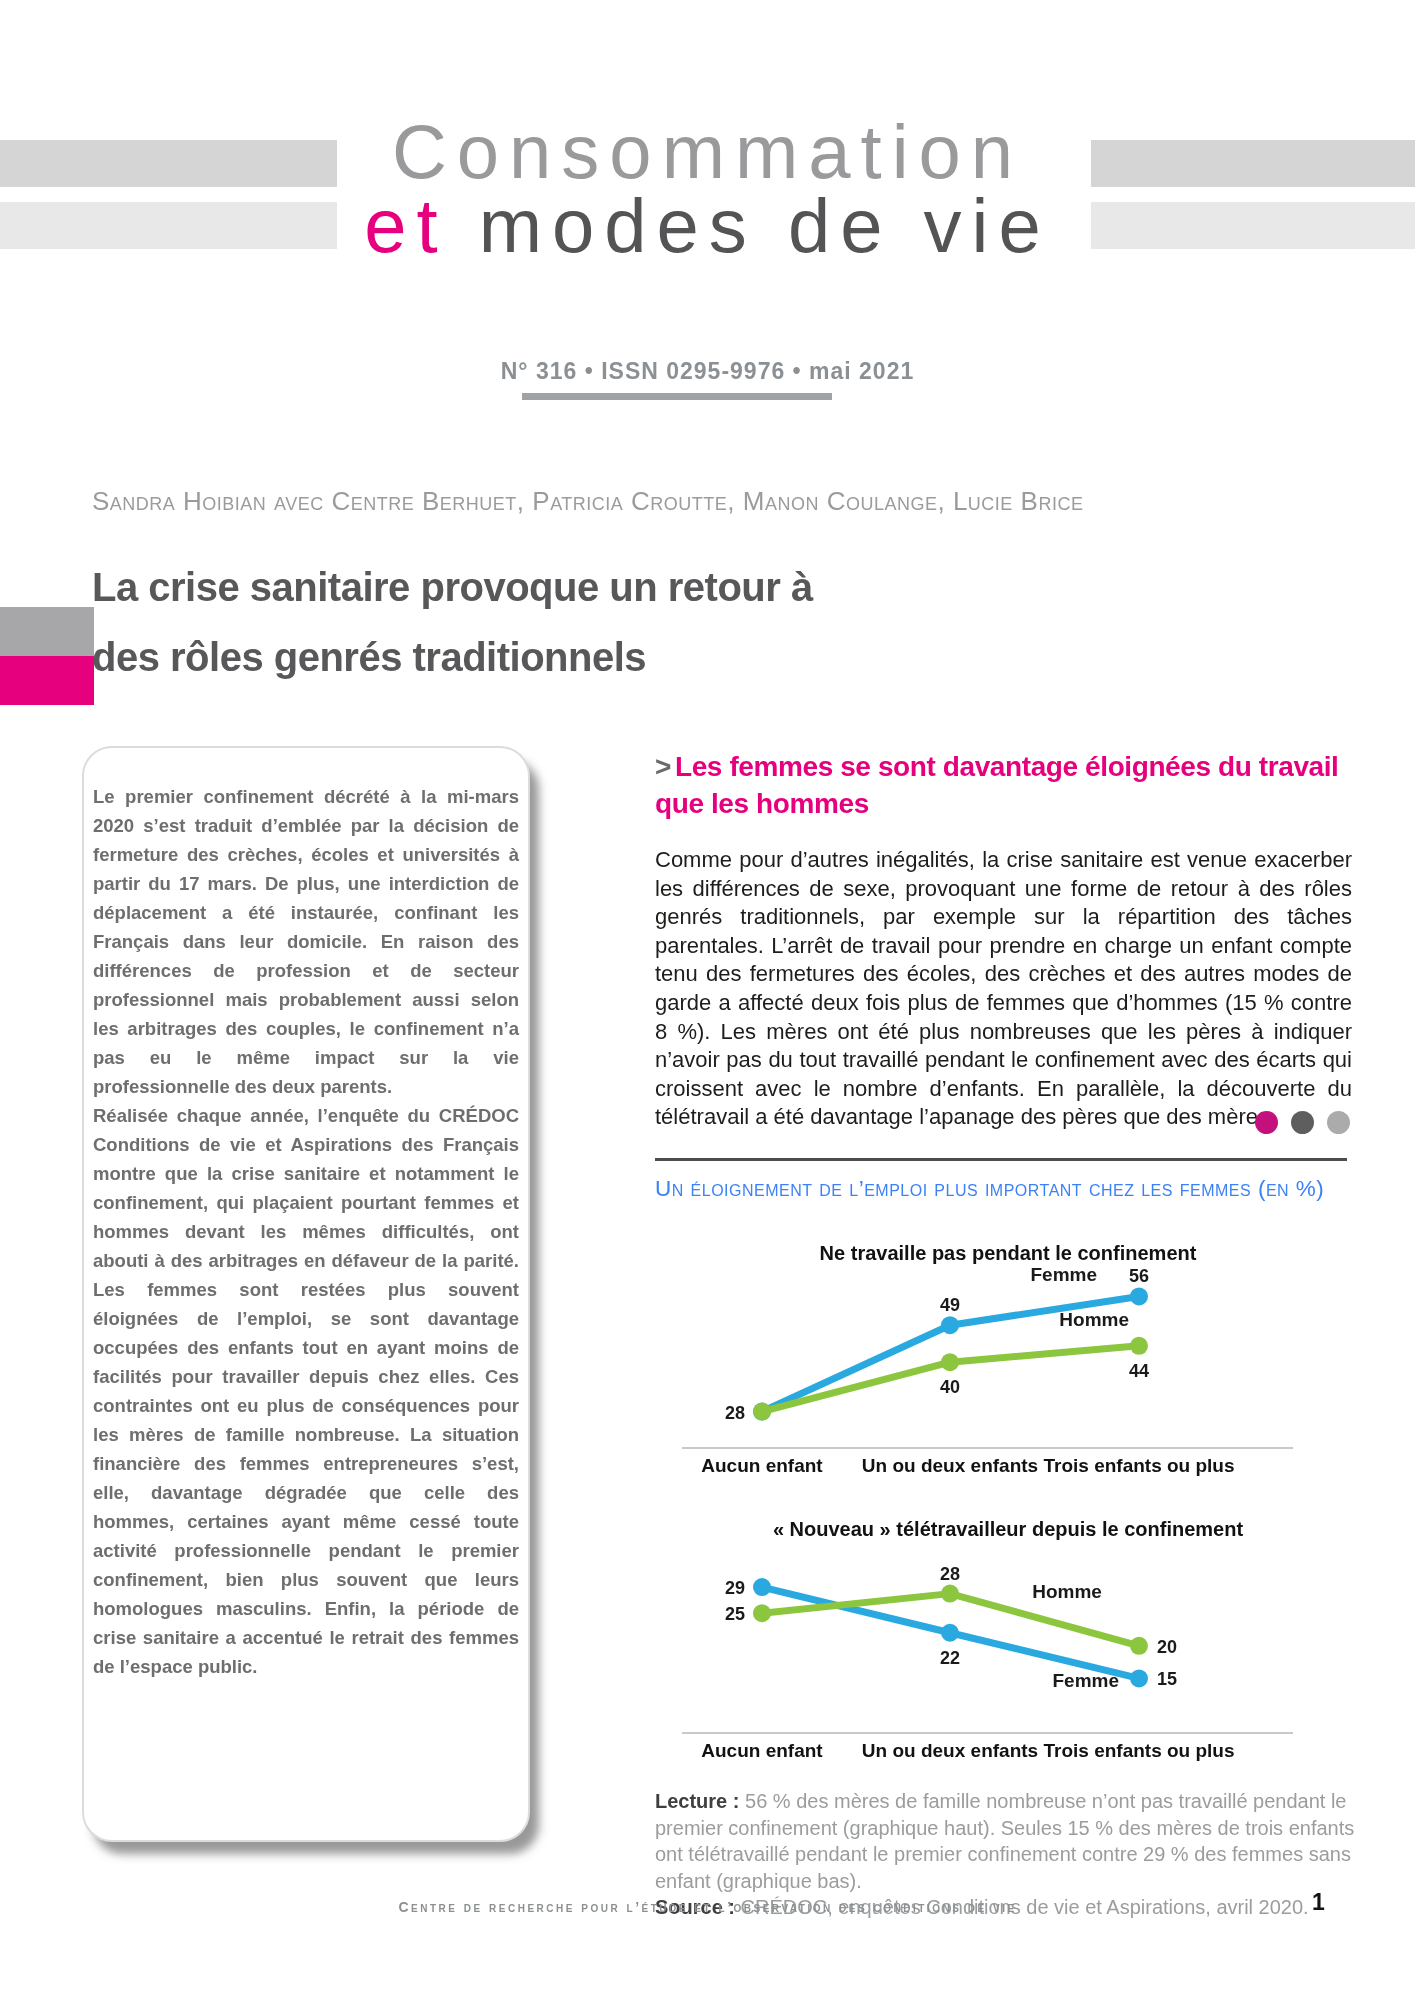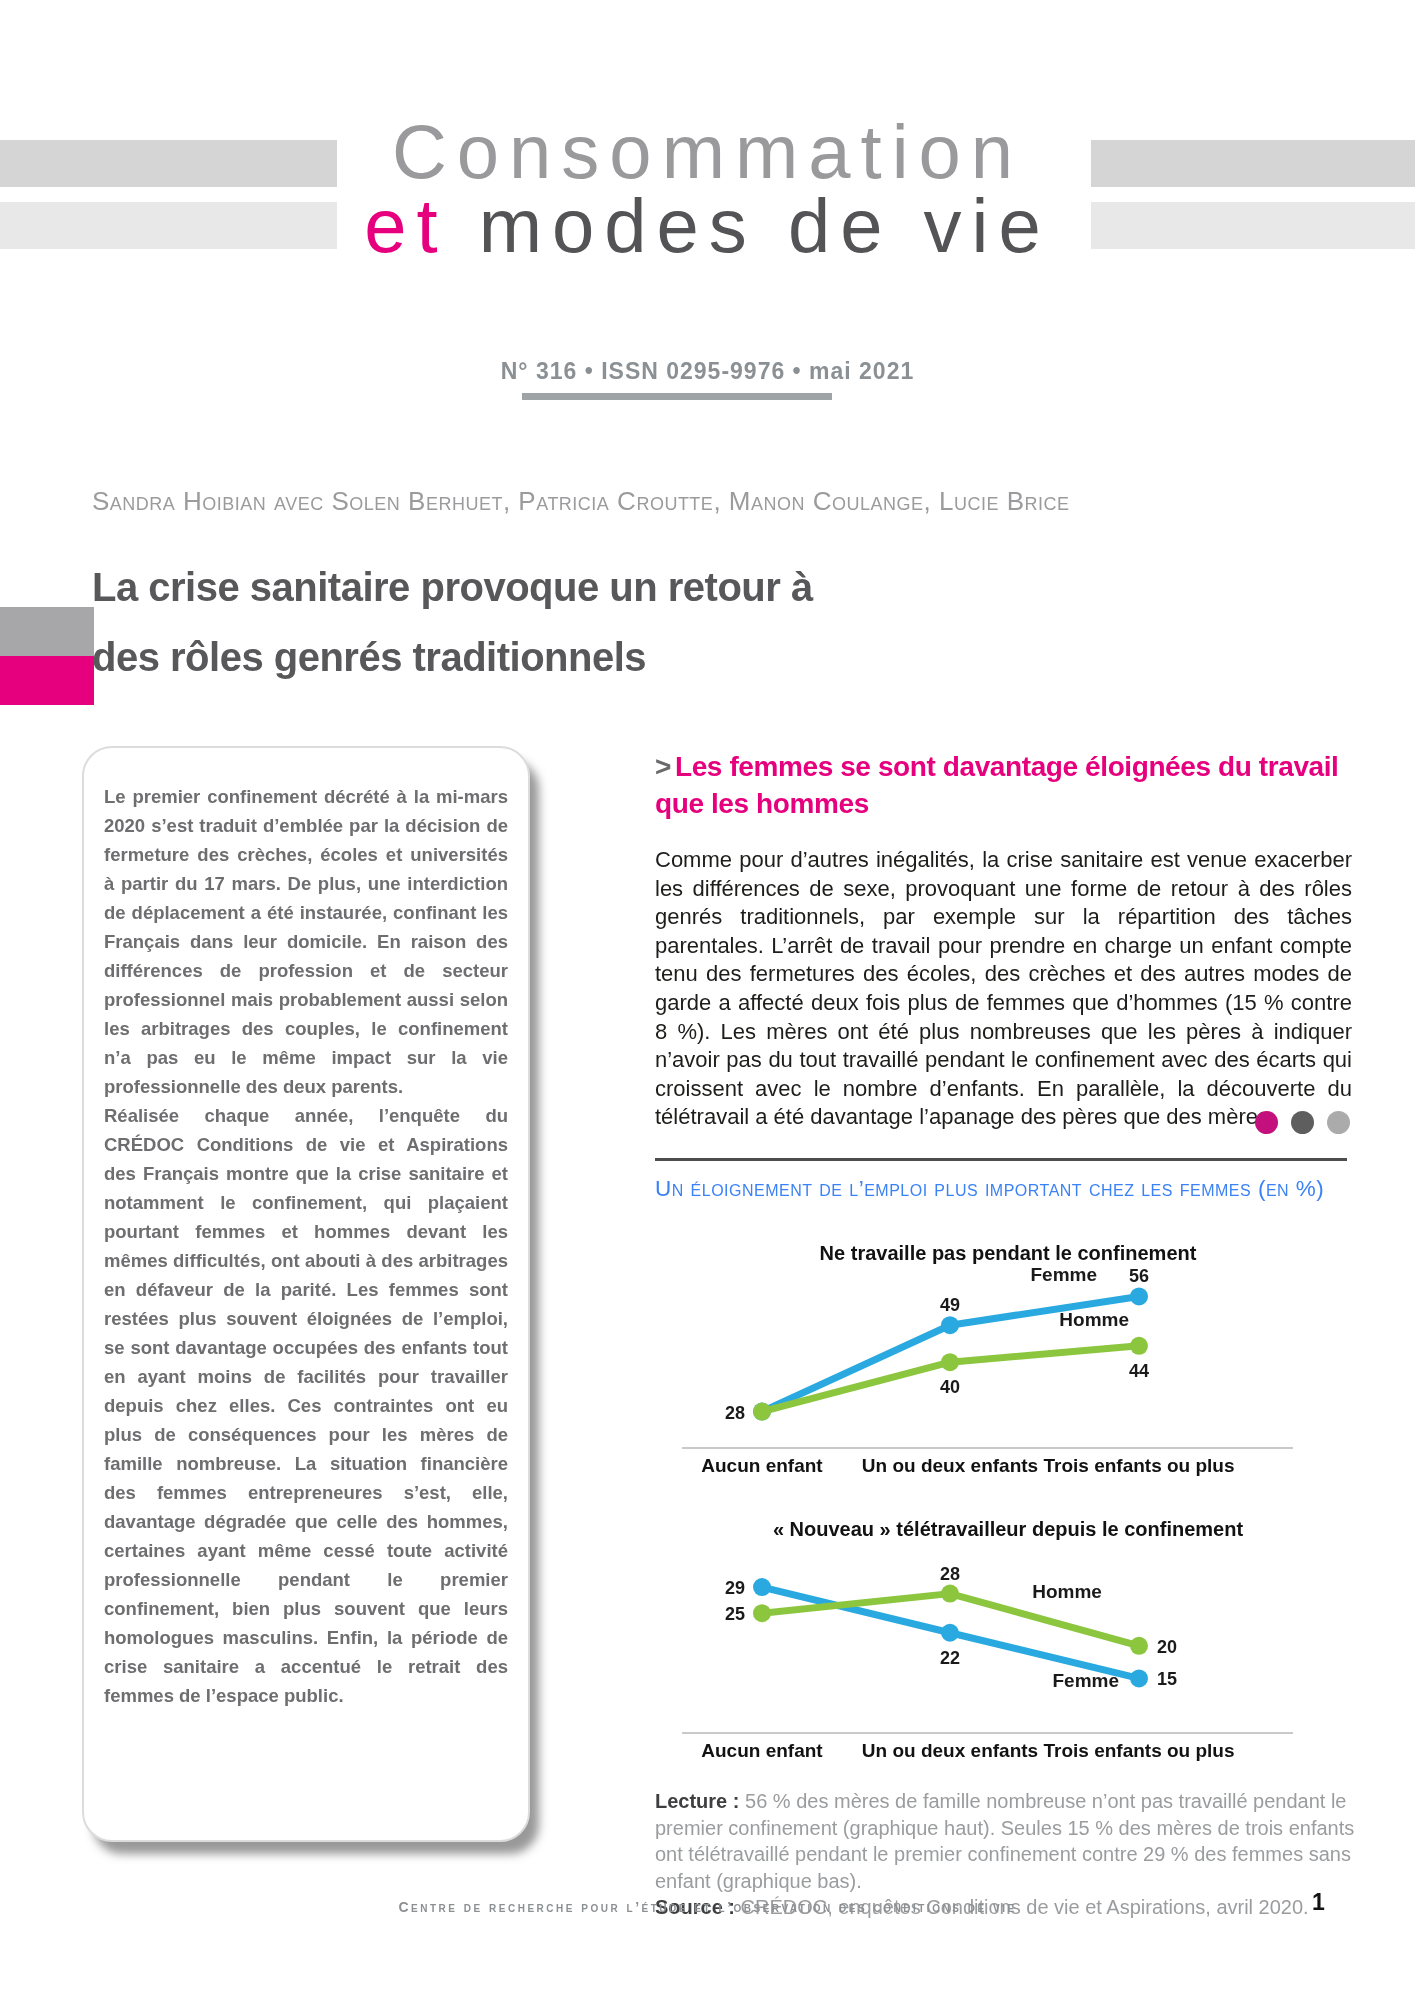--- a/index.html
+++ b/index.html
@@ -29,21 +29,21 @@
   .title-bar{position:absolute;left:0;width:94px;height:49px;}
   .title-bar-gray{top:607px;background:#a7a7a9;}
   .title-bar-pink{top:656px;background:#e6007e;}
   .doc-title{position:absolute;top:552px;left:92px;width:790px;font-size:40px;font-weight:bold;
              color:#58585a;line-height:70px;letter-spacing:-.5px;}
 
   
   .sidebar-box{position:absolute;left:82px;top:746px;width:448px;height:1096px;box-sizing:border-box;
                background:#ffffff;border:2px solid #dcdcdc;border-radius:30px;
                box-shadow:10px 13px 10px -1px rgba(70,70,70,.55);
-               padding:34px 20px;overflow:hidden;}
+               padding:34px 9px;overflow:hidden;}
   .sidebar-box p{margin:0;font-size:18.5px;font-weight:bold;color:#6e6e70;line-height:29px;
                  text-align:justify;}
 
   
   .section-heading{position:absolute;left:655px;top:748px;width:710px;
                    font-size:28px;font-weight:bold;color:#e6007e;line-height:37px;letter-spacing:-.4px;}
   .section-heading .marker{color:#6a6a6c;margin-right:4px;}
   .body-par{position:absolute;left:655px;top:846px;width:697px;font-size:22px;color:#1d1d1b;
             line-height:28.6px;text-align:justify;min-height:280px;}
   .dots{position:absolute;right:2px;bottom:-2px;display:flex;gap:13px;}
@@ -82,21 +82,21 @@
   <div class="band band-a band-left"></div>
   <div class="band band-a band-right"></div>
   <div class="band band-b band-left"></div>
   <div class="band band-b band-right"></div>
 
   <div class="mast mast2"><span class="accent">et</span>&nbsp;<span>modes de vie</span></div>
   <div class="mast mast1">Consommation</div>
   <div class="issue">N° 316 • ISSN 0295-9976 • mai 2021</div>
   <div class="issue-bar"></div>
 
-  <div class="authors">Sandra Hoibian avec Solen Berhuet, Patricia Croutte, Manon Coulange, Lucie Brice</div>
+  <div class="authors">Sandra Hoibian avec Centre Berhuet, Patricia Croutte, Manon Coulange, Lucie Brice</div>
   <div class="title-bar title-bar-gray"></div>
   <div class="title-bar title-bar-pink"></div>
   <h1 class="doc-title" style="margin:0;">La crise sanitaire provoque un retour à des rôles genrés traditionnels</h1>
 
   <div class="sidebar-box">
     <p>Le premier confinement décrété à la mi-mars 2020 s’est traduit d’emblée par la décision de fermeture des crèches, écoles et universités à partir du 17 mars. De plus, une interdiction de déplacement a été instaurée, confinant les Français dans leur domicile. En raison des différences de profession et de secteur professionnel mais probablement aussi selon les arbitrages des couples, le confinement n’a pas eu le même impact sur la vie professionnelle des deux parents.</p>
     <p>Réalisée chaque année, l’enquête du CRÉDOC Conditions de vie et Aspirations des Français montre que la crise sanitaire et notamment le confinement, qui plaçaient pourtant femmes et hommes devant les mêmes difficultés, ont abouti à des arbitrages en défaveur de la parité. Les femmes sont restées plus souvent éloignées de l’emploi, se sont davantage occupées des enfants tout en ayant moins de facilités pour travailler depuis chez elles. Ces contraintes ont eu plus de conséquences pour les mères de famille nombreuse. La situation financière des femmes entrepreneures s’est, elle, davantage dégradée que celle des hommes, certaines ayant même cessé toute activité professionnelle pendant le premier confinement, bien plus souvent que leurs homologues masculins. Enfin, la période de crise sanitaire a accentué le retrait des femmes de l’espace public.</p>
   </div>
 
   <div class="section-heading"><span class="marker">&gt;</span><span>Les femmes se sont davantage éloignées du travail que les hommes</span></div>

